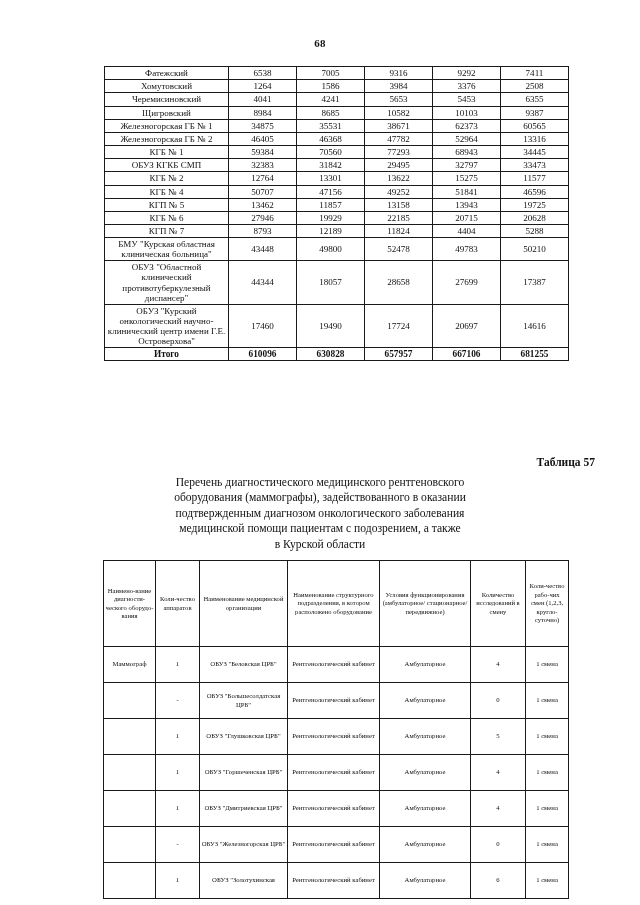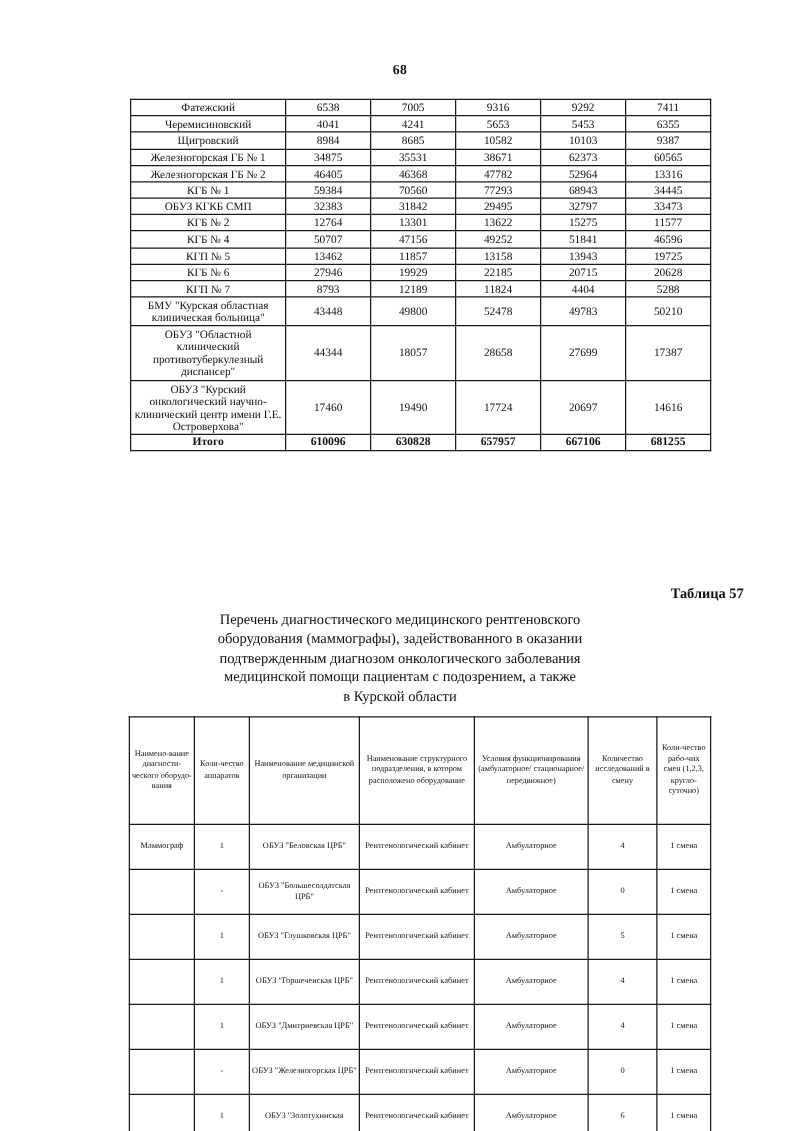--- a/index.html
+++ b/index.html
@@ -11,21 +11,21 @@
     width: 640px;
     height: 905px;
     position: relative;
     font-family: "Liberation Serif", "DejaVu Serif", serif;
     color: #111111;
     overflow: hidden;
   }
 
   .page {
     position: absolute;
-    left: 0; top: 17px;
+    left: 0; top: 4px;
     width: 640px;
     height: 687px;
   }
 
   .page-number {
     position: absolute;
     top: 33px;
     left: 0;
     width: 640px;
     text-align: center;
@@ -146,20 +146,28 @@
           <col class="c-num">
       </colgroup>
       <tbody id="t1-body">
           <tr>
             <td class="name">Фатежский</td>
             <td>6538</td>
             <td>7005</td>
             <td>9316</td>
             <td>9292</td>
             <td>7411</td>
+          </tr>
+          <tr>
+            <td class="name">Хомутовский</td>
+            <td>1264</td>
+            <td>1586</td>
+            <td>3984</td>
+            <td>3376</td>
+            <td>2508</td>
           </tr>
           <tr>
             <td class="name">Черемисиновский</td>
             <td>4041</td>
             <td>4241</td>
             <td>5653</td>
             <td>5453</td>
             <td>6355</td>
           </tr>
           <tr>

